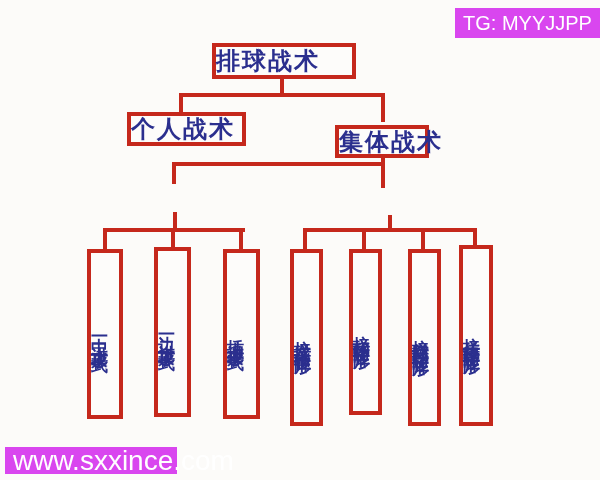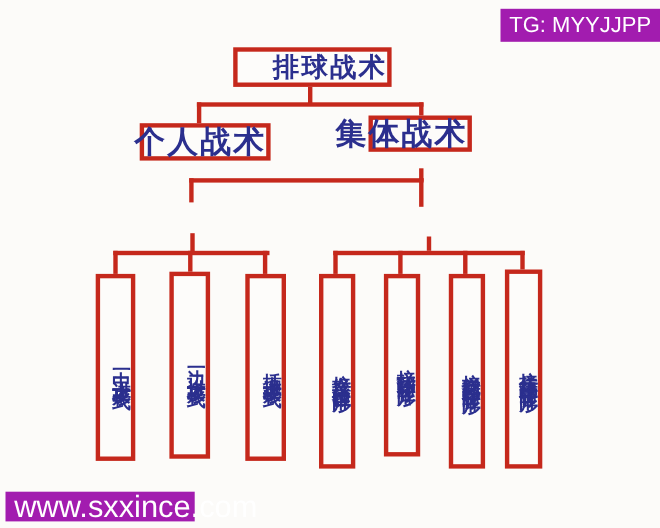--- a/index.html
+++ b/index.html
@@ -12,43 +12,43 @@
     font-family: "Liberation Sans", sans-serif;
   }
   .node {
     position: absolute;
     box-sizing: border-box;
     border: 4px solid #c5281c;
     background: #fdfcfa;
     color: #2b2f8e;
     display: flex;
     align-items: center;
-    justify-content: flex-end;
+    justify-content: flex-start;
     font-weight: bold;
   }
-  .node.h { font-size: 28px; letter-spacing: 2px; white-space: nowrap; }
+  .node.h { font-size: 24px; letter-spacing: 2px; white-space: nowrap; }
   .node.root { font-size: 24px; }
   .node.v {
     border-width: 4px;
     font-size: 17px;
     font-weight: 600;
   }
   .vtext {
     writing-mode: vertical-rl;
     text-orientation: upright;
     letter-spacing: 3px;
     line-height: 1;
   }
   .conn {
     position: absolute;
     background: #c5281c;
   }
   .watermark {
     position: absolute;
-    background: #a21caf;
+    background: #d946ef;
     color: #ffffff;
     display: flex;
     align-items: center;
     font-size: 20px;
     padding-left: 8px;
     box-sizing: border-box;
     white-space: nowrap;
   }
 </style>
 </head>
@@ -79,21 +79,21 @@
   <div class="conn" style="left:421px; top:228px; width:4px; height:22px;"></div>
   <div class="conn" style="left:473px; top:228px; width:4px; height:18px;"></div>
 
   <div class="node h root" style="left:212px; top:43px; width:144px; height:36px;">
     <span>排球战术</span>
   </div>
 
   <div class="node h" style="left:127px; top:112px; width:119px; height:34px;">
     <span>个人战术</span>
   </div>
-  <div class="node h" style="left:335px; top:105px; width:94px; height:33px;">
+  <div class="node h" style="left:335px; top:125px; width:94px; height:33px;">
     <span>集体战术</span>
   </div>
 
 
   <div class="node v" style="left:87px; top:249px; width:36px; height:170px;">
     <span class="vtext">中一二进攻形式</span>
   </div>
   <div class="node v" style="left:154px; top:247px; width:37px; height:170px;">
     <span class="vtext">边一二进攻形式</span>
   </div>

